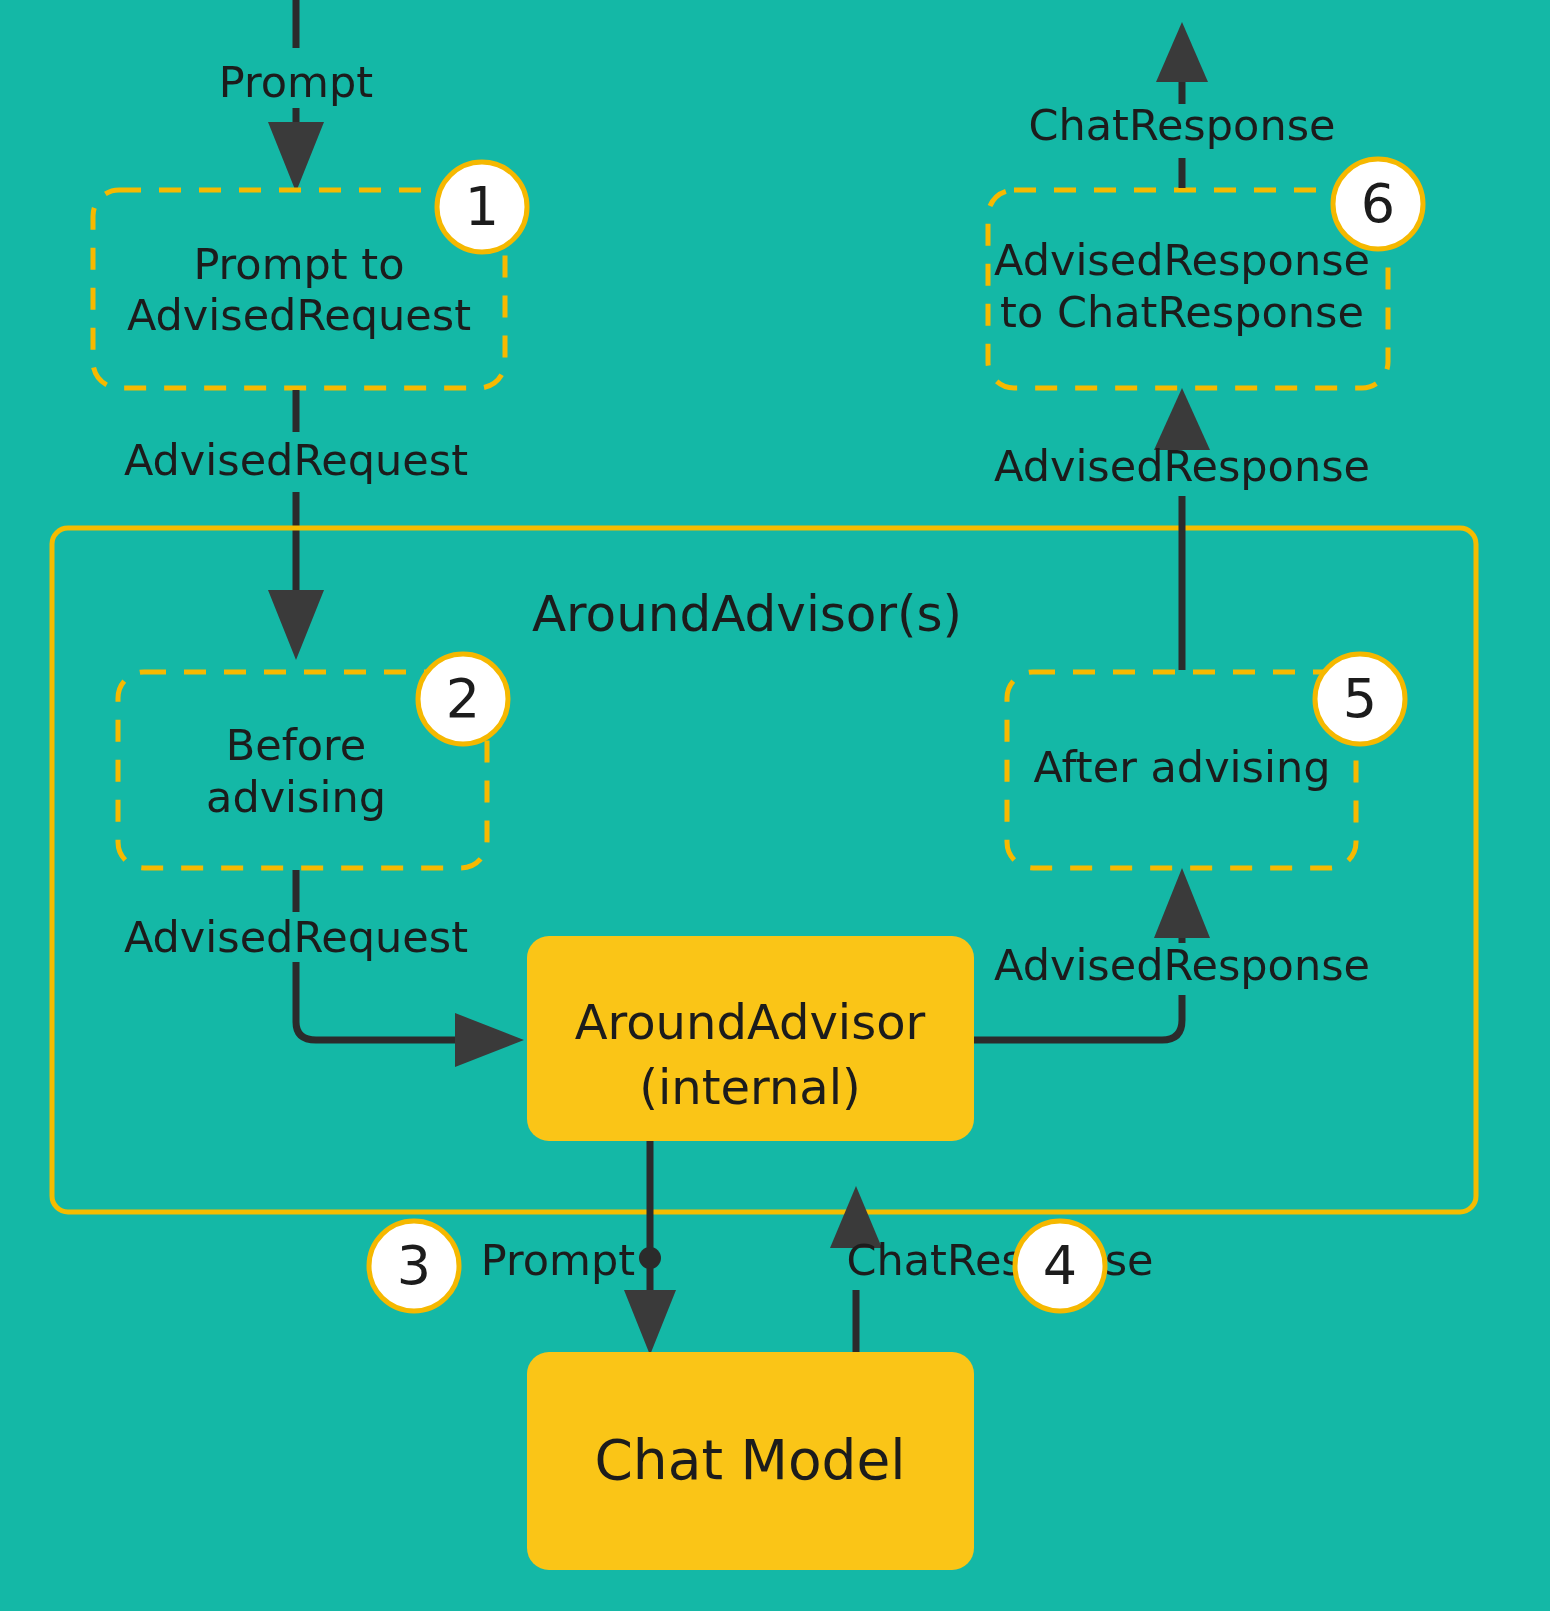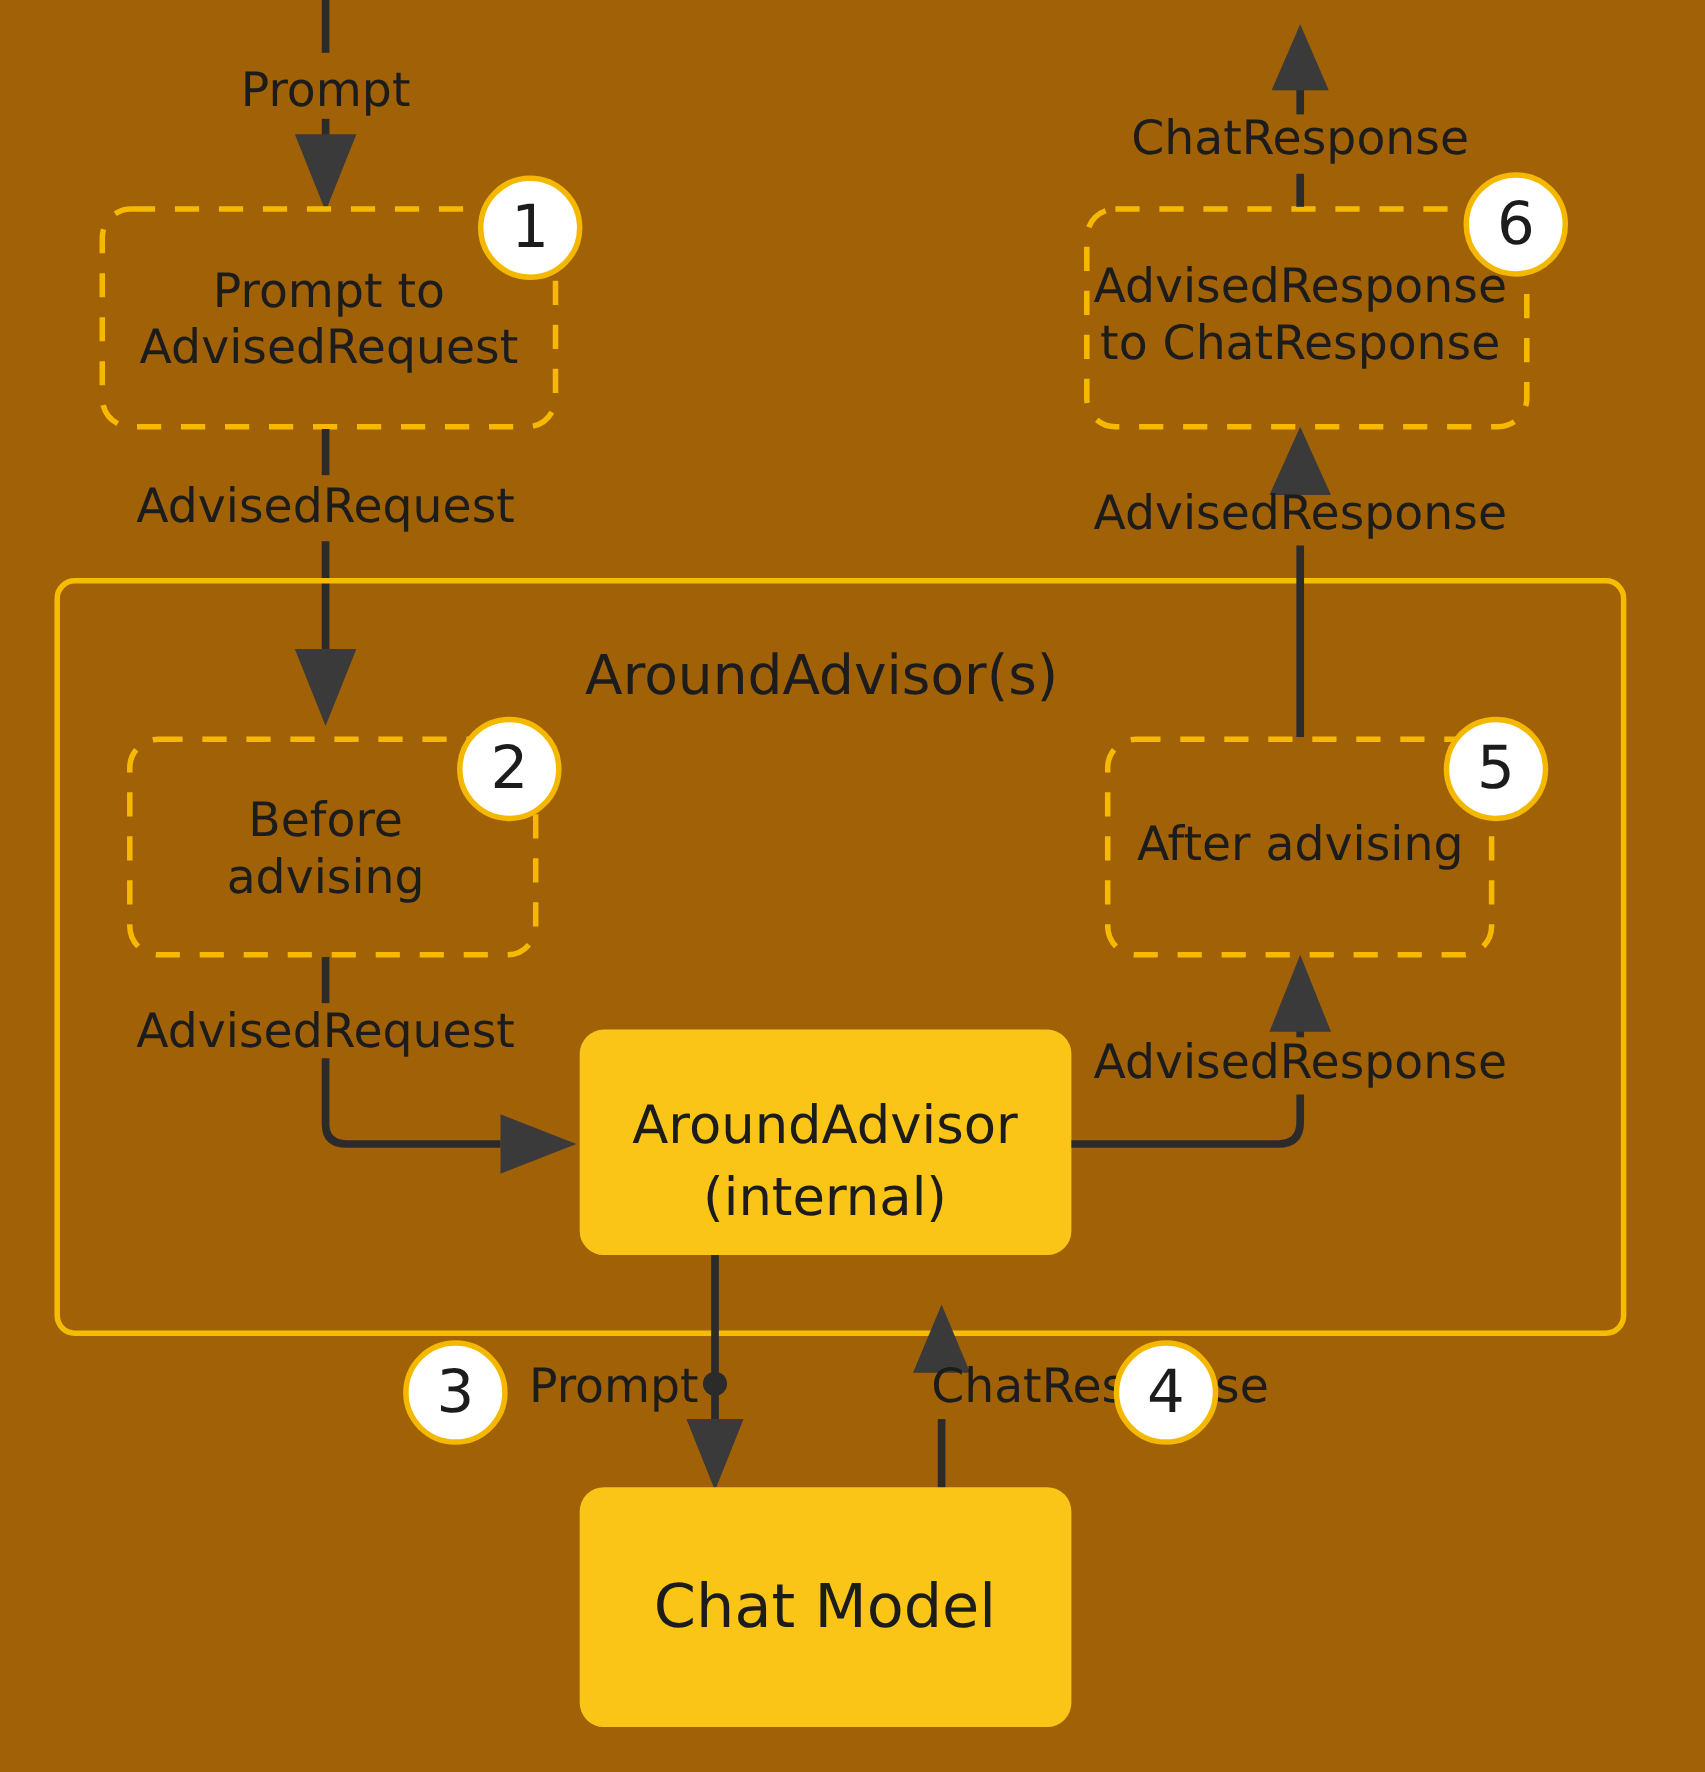--- a/index.html
+++ b/index.html
@@ -7,21 +7,21 @@
     padding: 0;
     background: #ffffff;
   }
   body {
     font-family: "DejaVu Sans", sans-serif;
   }
   #diagram-root {
     position: relative;
     width: 1550px;
     height: 1611px;
-    background: #a16207;
+    background: #14b8a6;
     overflow: hidden;
   }
   svg.canvas {
     position: absolute;
     inset: 0;
     width: 1550px;
     height: 1611px;
     display: block;
   }
   .edge-line {

